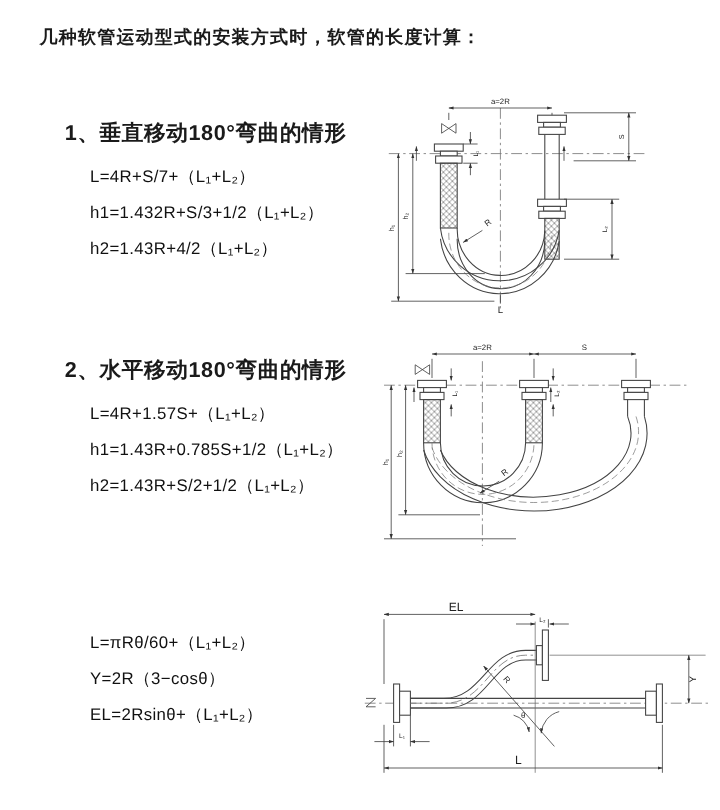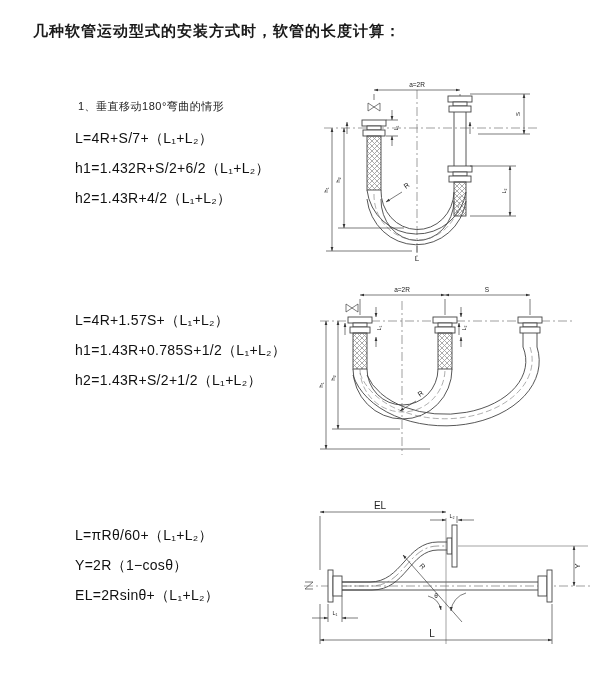--- a/index.html
+++ b/index.html
@@ -1,20 +1,20 @@
 <!DOCTYPE html>
 <html><head>
 <meta charset="utf-8">
 <style>
   html,body{margin:0;padding:0;background:#fff;}
   .page{position:relative;width:600px;height:675px;background:#ffffff;overflow:hidden;
         font-family:"Liberation Sans","DejaVu Sans",sans-serif;color:#1a1a1a;border-radius:15px;}
   .title{position:absolute;font-size:15px;font-weight:700;letter-spacing:1px;white-space:nowrap;}
   .section{position:absolute;}
-  .heading{font-size:11px;font-weight:400;letter-spacing:.5px;white-space:nowrap;margin-left:24px;}
+  .heading{font-size:18px;font-weight:700;letter-spacing:.5px;white-space:nowrap;}
   .formulas{margin:9px 0 0 21px;}
   .formula{font-size:14px;line-height:30px;letter-spacing:.3px;white-space:nowrap;color:#111;}
   .diag{position:absolute;}
   .diag text{fill:#222;font-family:"Liberation Sans","DejaVu Sans",sans-serif;}
   .tube{stroke:#444;stroke-width:0.9;fill:none;}
   .fit{fill:#fff;stroke:#444;stroke-width:0.9;}
   .dim{stroke:#444;stroke-width:0.7;fill:none;}
   .cl{stroke:#777;stroke-width:0.7;fill:none;stroke-dasharray:9 3 2 3;}
   .dashc{stroke:#777;stroke-width:0.6;fill:none;stroke-dasharray:6 3;}
 </style>
@@ -22,37 +22,38 @@
 <body>
 
 <div class="page">
 
   <div class="title" style="left:33px;top:22px">几种软管运动型式的安装方式时，软管的长度计算：</div>
 
   <div class="section" style="left:54px;top:99px">
     <div class="heading">1、垂直移动180°弯曲的情形</div>
     <div class="formulas">
       <div class="formula">L=4R+S/7+（L₁+L₂）</div>
-      <div class="formula">h1=1.432R+S/2+6/2（L₁+L₂）</div>
+      <div class="formula">h1=1.432R+S/3+1/2（L₁+L₂）</div>
       <div class="formula">h2=1.43R+4/2（L₁+L₂）</div>
     </div>
   </div>
 
   <div class="section" style="left:54px;top:296px">
+    <div class="heading">2、水平移动180°弯曲的情形</div>
     <div class="formulas">
       <div class="formula">L=4R+1.57S+（L₁+L₂）</div>
       <div class="formula">h1=1.43R+0.785S+1/2（L₁+L₂）</div>
       <div class="formula">h2=1.43R+S/2+1/2（L₁+L₂）</div>
     </div>
   </div>
 
   <div class="section" style="left:54px;top:511px">
     <div class="formulas">
       <div class="formula">L=πRθ/60+（L₁+L₂）</div>
-      <div class="formula">Y=2R（1−cosθ）</div>
+      <div class="formula">Y=2R（3−cosθ）</div>
       <div class="formula">EL=2Rsinθ+（L₁+L₂）</div>
     </div>
   </div>
 
   <svg class="diag" style="left:312px;top:76px" width="240" height="186" viewBox="0 0 240 186">
     <defs>
       <pattern id="hxA" width="5" height="5" patternUnits="userSpaceOnUse">
         <path d="M0,0 L5,5 M5,0 L0,5" stroke="#999" stroke-width="0.8"></path>
       </pattern>
       <marker id="mA" viewBox="0 0 10 10" refX="9.5" refY="5" markerWidth="6" markerHeight="6" orient="auto-start-reverse">

